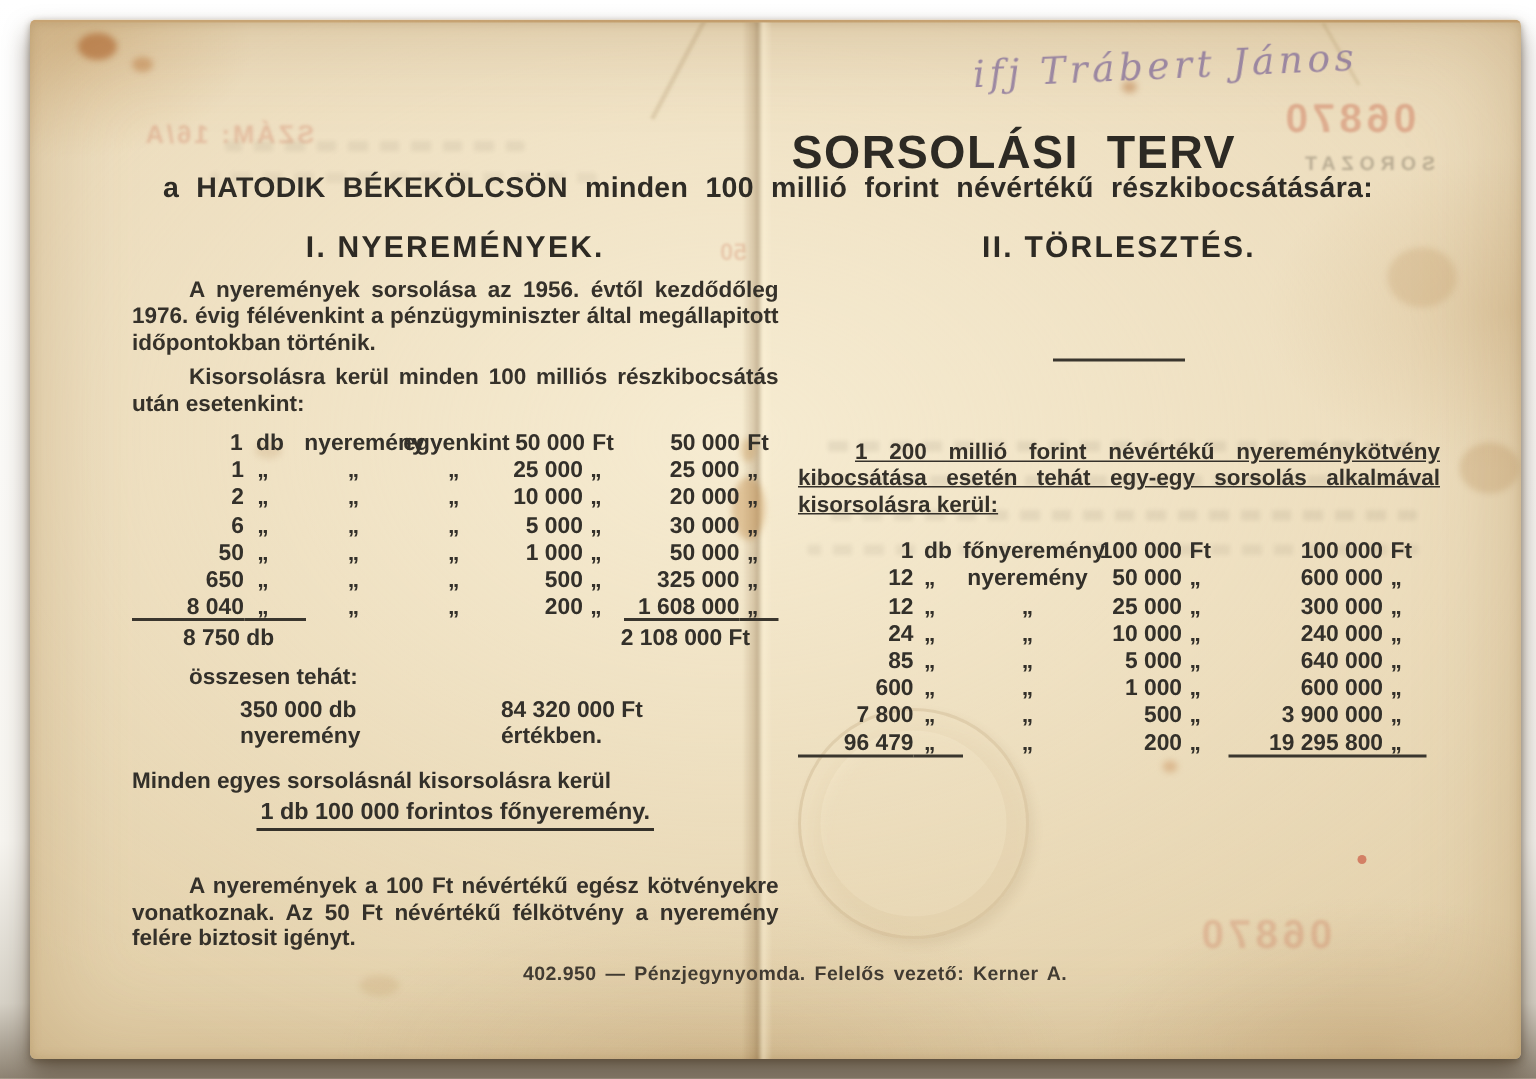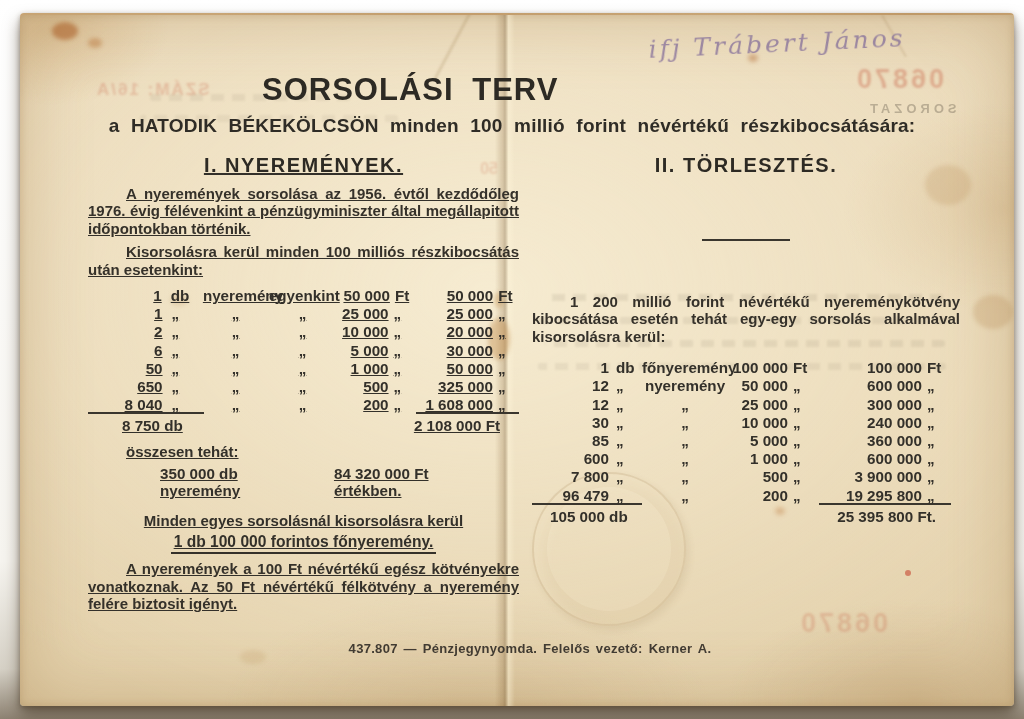--- a/index.html
+++ b/index.html
@@ -35,27 +35,27 @@
   .gh-50{left:480px;top:158px;font-size:16px;color:rgba(190,70,40,.18);filter:blur(.8px);}
   .gbar{position:absolute;height:7px;border-radius:3px;pointer-events:none;transform:scaleX(-1);filter:blur(1.3px);
     background:repeating-linear-gradient(90deg,rgba(75,64,46,.55) 0 13px,rgba(75,64,46,0) 13px 21px);}
 
   
   .handwriting{position:absolute;left:622px;top:27px;width:310px;text-align:center;
     font-family:"DejaVu Serif",serif;font-style:italic;font-weight:400;font-size:25px;
     letter-spacing:3px;color:rgba(136,115,155,.80);transform:rotate(-2.6deg);filter:blur(.3px);}
 
   
-  .title{position:absolute;left:262px;top:70px;width:550px;margin:0;text-align:left;
+  .title{position:absolute;left:262px;top:70px;width:550px;margin:12px;text-align:right;
     font-size:31px;letter-spacing:1px;word-spacing:9px;color:#2d2a24;}
   .subtitle{position:absolute;left:30px;top:113px;width:964px;text-align:center;
     font-size:19px;word-spacing:6px;letter-spacing:.2px;color:#2f2c26;}
 
   .col{position:absolute;top:152px;}
-  .left-col{left:88px;width:431px;text-decoration:underline;}
+  .left-col{left:88px;width:431px;}
   .right-col{left:532px;width:428px;}
   .col h2{margin:0 0 8px 0;text-align:center;font-size:20px;letter-spacing:1.5px;color:#2d2a24;}
   .para{margin:0;font-size:15px;line-height:17.4px;text-align:justify;color:#35312a;}
   .indent{text-indent:38px;}
   .left-col .para + .para{margin-top:6px;}
 
   
   .ptable{margin-top:9px;}
   .trow{display:flex;}
   .lt .trow{height:18.2px;line-height:18.2px;font-size:15.2px;}
@@ -79,27 +79,27 @@
   .lt .trow:last-child .lcount,.lt .trow:last-child .ldb,
   .lt .trow:last-child .ltot,.lt .trow:last-child .ltotu,
   .rt .trow:last-child .rcount,.rt .trow:last-child .rdb,
   .rt .trow:last-child .rtot,.rt .trow:last-child .rtotu{border-bottom:2px solid #3a362e;}
   .totals{display:flex;justify-content:space-between;font-size:15.2px;margin-top:3px;}
   .lt-tot{width:412px;padding-left:34px;box-sizing:border-box;}
   .rt-tot{width:404px;padding-left:18px;box-sizing:border-box;}
 
   .sum-label{margin-top:9px;font-size:15px;padding-left:38px;}
   .sum-row{display:flex;justify-content:space-between;margin-top:5px;font-size:15.2px;padding-left:72px;padding-right:22px;gap:15px;}
-  .draw-note{margin-top:13px;text-align:center;font-size:15px;}
+  .draw-note{margin-top:13px;text-align:left;font-size:15px;}
   .draw-highlight{margin:4px auto 0 auto;width:fit-content;font-size:15.6px;
     border-bottom:2.5px solid #35312a;padding:0 3px 1px 3px;text-align:center;}
-  .left-col .draw-highlight + .para{margin-top:6px;}
+  .left-col .draw-highlight + .para{margin-top:28px;}
 
   .divider{width:88px;border-top:2px solid #3a362e;margin:62px auto 0 auto;}
-  .p2r{margin-top:52px !important;}
+  .p2r{margin-top:52px !important;text-decoration:underline;}
   .rt{margin-top:14px;}
 
   .footer{position:absolute;left:40px;top:639px;width:980px;text-align:center;
     font-size:13px;letter-spacing:.3px;word-spacing:2px;color:#413b32;}
 </style>
 </head>
 <body>
 
 <div class="paper">
   <div class="sheet">
@@ -251,35 +251,35 @@
           <div class="trow">
             <span class="c rcount">12</span>
             <span class="c rdb">„</span>
             <span class="c rname">„</span>
             <span class="c ramt">25 000</span>
             <span class="c ramtu">„</span>
             <span class="c rtot">300 000</span>
             <span class="c rtotu">„</span>
           </div>
           <div class="trow">
-            <span class="c rcount">30</span>
+            <span class="c rcount">24</span>
             <span class="c rdb">„</span>
             <span class="c rname">„</span>
             <span class="c ramt">10 000</span>
             <span class="c ramtu">„</span>
             <span class="c rtot">240 000</span>
             <span class="c rtotu">„</span>
           </div>
           <div class="trow">
             <span class="c rcount">85</span>
             <span class="c rdb">„</span>
             <span class="c rname">„</span>
             <span class="c ramt">5 000</span>
             <span class="c ramtu">„</span>
-            <span class="c rtot">360 000</span>
+            <span class="c rtot">640 000</span>
             <span class="c rtotu">„</span>
           </div>
           <div class="trow">
             <span class="c rcount">600</span>
             <span class="c rdb">„</span>
             <span class="c rname">„</span>
             <span class="c ramt">1 000</span>
             <span class="c ramtu">„</span>
             <span class="c rtot">600 000</span>
             <span class="c rtotu">„</span>
@@ -296,21 +296,17 @@
           <div class="trow">
             <span class="c rcount">96 479</span>
             <span class="c rdb">„</span>
             <span class="c rname">„</span>
             <span class="c ramt">200</span>
             <span class="c ramtu">„</span>
             <span class="c rtot">19 295 800</span>
             <span class="c rtotu">„</span>
           </div>
         </div>
-      <div class="totals rt-tot">
-        <span>105 000 db</span>
-        <span>25 395 800 Ft.</span>
-      </div>
     </section>
 
-    <div class="footer">437.807 — Pénzjegynyomda. Felelős vezető: Kerner A.</div>
+    <div class="footer">402.950 — Pénzjegynyomda. Felelős vezető: Kerner A.</div>
   </div>
 </div>
 
 </body></html>

